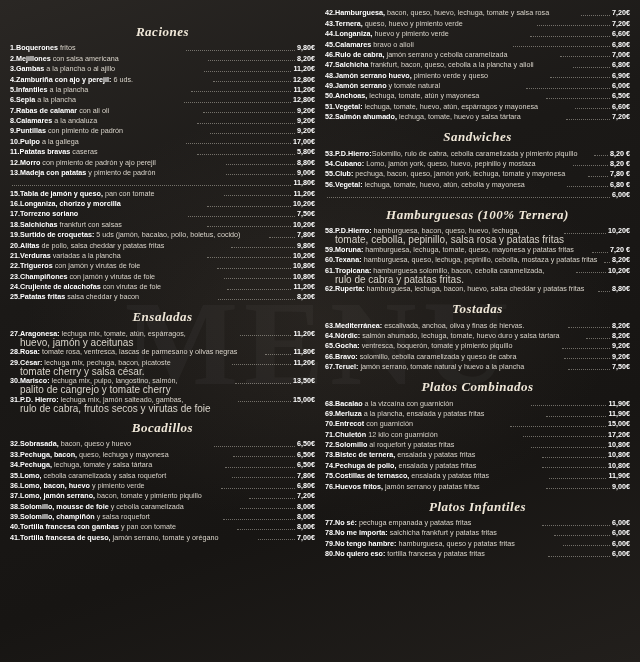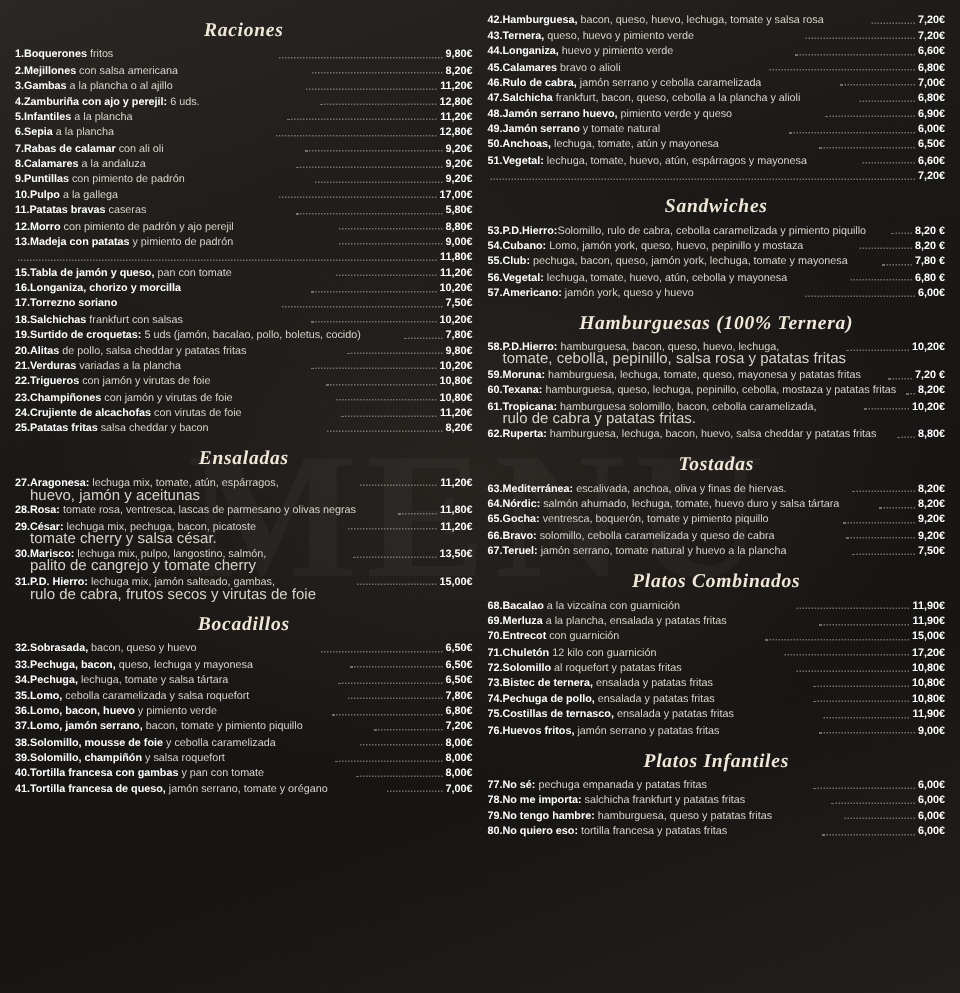--- a/index.html
+++ b/index.html
@@ -45,21 +45,21 @@
   .section-title {
     text-align: center;
     font-family: "Liberation Serif", serif;
     font-style: italic;
     font-weight: 700;
     font-size: 13px;
     color: #efe7d8;
     margin: 7px 0 3px 0;
     letter-spacing: 0.5px;
   }
-  .section-title.first { margin-top: 4px; }
+  .section-title.first { margin-top: 16px; }
   .items { display: block; }
   .row {
     display: flex;
     align-items: flex-end;
     font-size: 7.2px;
     line-height: 9.6px;
     padding: 0.4px 0;
     color: #e9e5dd;
   }
   .txt {
@@ -356,20 +356,21 @@
           <span class="txt"><span class="num">50.</span><span class="name">Anchoas,</span><span class="desc"> lechuga, tomate, atún y mayonesa</span></span>
           <span class="dots"></span>
           <span class="price">6,50€</span>
         </div>
         <div class="row">
           <span class="txt"><span class="num">51.</span><span class="name">Vegetal:</span><span class="desc"> lechuga, tomate, huevo, atún, espárragos y mayonesa</span></span>
           <span class="dots"></span>
           <span class="price">6,60€</span>
         </div>
         <div class="row">
+          <span class="txt"><span class="num">52.</span><span class="name">Salmón ahumado,</span><span class="desc"> lechuga, tomate, huevo y salsa tártara</span></span>
           <span class="dots"></span>
           <span class="price">7,20€</span>
         </div>
       </div>
       <div class="section-title">Sandwiches</div>
       <div class="items">
         <div class="row">
           <span class="txt"><span class="num">53.</span><span class="name">P.D.Hierro:</span><span class="desc">Solomillo, rulo de cabra, cebolla caramelizada y pimiento piquillo</span></span>
           <span class="dots"></span>
           <span class="price">8,20 €</span>
@@ -383,21 +384,20 @@
           <span class="txt"><span class="num">55.</span><span class="name">Club:</span><span class="desc"> pechuga, bacon, queso, jamón york, lechuga, tomate y mayonesa</span></span>
           <span class="dots"></span>
           <span class="price">7,80 €</span>
         </div>
         <div class="row">
           <span class="txt"><span class="num">56.</span><span class="name">Vegetal:</span><span class="desc"> lechuga, tomate, huevo, atún, cebolla y mayonesa</span></span>
           <span class="dots"></span>
           <span class="price">6,80 €</span>
         </div>
         <div class="row">
-          <span class="txt"><span class="num">57.</span><span class="name">Americano:</span><span class="desc"> jamón york, queso y huevo</span></span>
           <span class="dots"></span>
           <span class="price">6,00€</span>
         </div>
       </div>
       <div class="section-title">Hamburguesas (100% Ternera)</div>
       <div class="items">
         <div class="row">
           <span class="txt"><span class="num">58.</span><span class="name">P.D.Hierro:</span><span class="desc"> hamburguesa, bacon, queso, huevo, lechuga,</span></span>
           <span class="dots"></span>
           <span class="price">10,20€</span>

